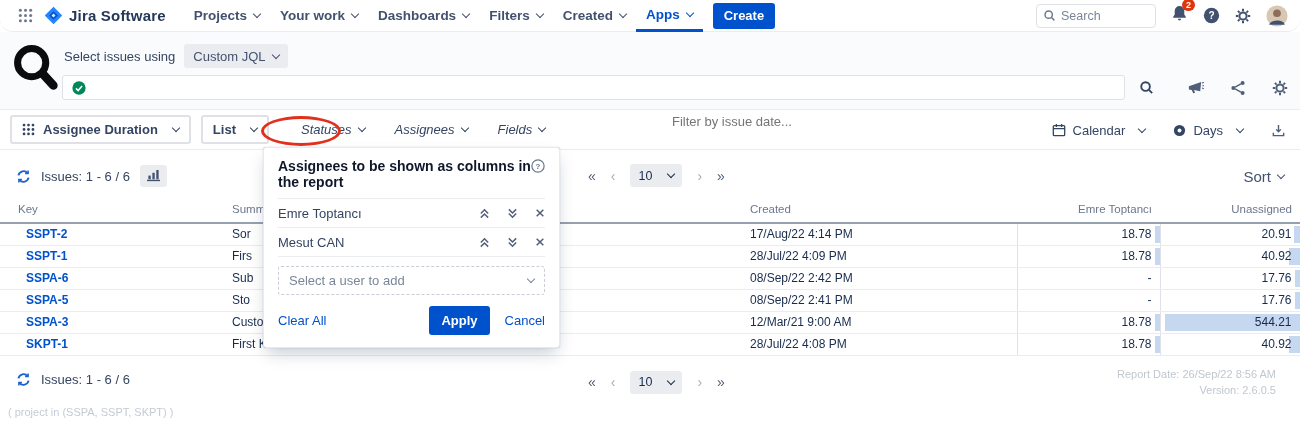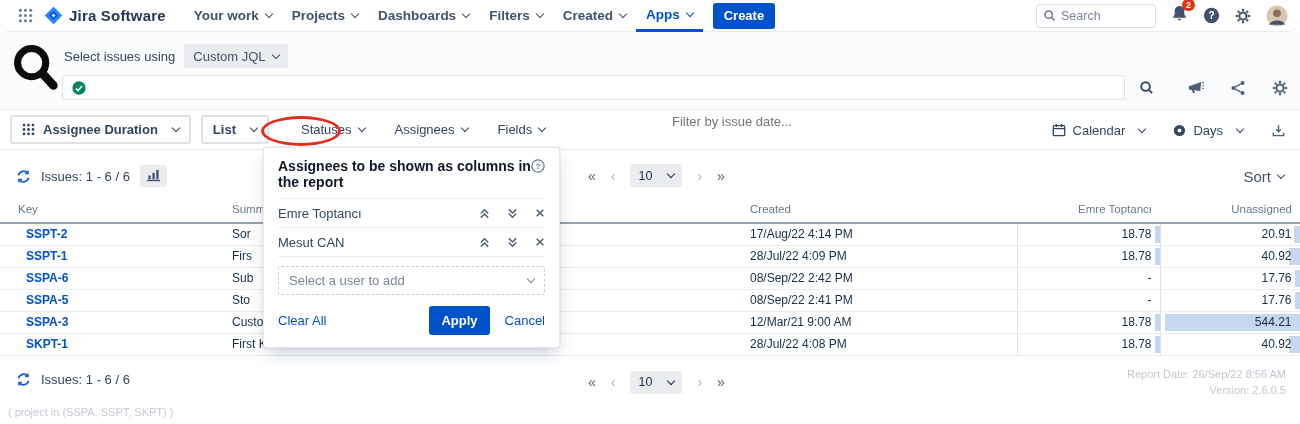--- a/index.html
+++ b/index.html
@@ -29,21 +29,21 @@
   .mode-btn { background: #EBECF0; border-radius: 3px; height: 24px; display: flex; align-items: center; padding: 0 9px; font-size: 13px; color: #42526E; cursor:pointer; }
   .q-line2 { position: absolute; left: 62px; top: 43px; right: 12px; display: flex; align-items: center; }
   .jql-input { width: 1063px; height: 25px; background: #fff; border: 1px solid #DFE1E6; border-radius: 3px; display: flex; align-items: center; gap: 8px; padding: 0 9px; font-size: 13px; color: #172B4D; }
   .jql-search { margin-left: 14px; color: #344563; cursor:pointer; display:flex; }
   .q-icons { margin-left: auto; display: flex; align-items: center; gap: 26px; color: #505F79; }
   .q-icons > span { cursor: pointer; display: flex; }
 
   
   .tbar { position: relative; height: 40px; border-bottom: 1px solid #EBECF0; display: flex; align-items: center; padding: 0 10px; background: #fff; }
   .btn-outline { border: 2px solid #DFE1E6; border-radius: 3px; height: 29px; display: flex; align-items: center; padding: 0 10px; gap: 8px; font-size: 13px; color: #344563; font-weight: 700; background:#fff; cursor:pointer; margin-right: 10px; }
-  .menu-txt { font-size: 13px; color: #344563; display: flex; align-items: center; padding: 0 8px; margin-left: 14px; cursor:pointer; }
+  .menu-txt { font-size: 13px; color: #344563; display: flex; align-items: center; padding: 0 8px; margin-left: 14px; cursor:pointer;font-style:italic; }
   .filter-input { position: absolute; left: 672px; top: 4px; width: 280px; border: none; background: transparent; font-size: 13px; color: #7A869A; font-family: "Liberation Sans", sans-serif; }
   .tbar-right { position: absolute; right: 14px; top: 0; height: 40px; display: flex; align-items: center; gap: 28px; color: #344563; font-size: 13px; }
   .tbar-right .item { display: flex; align-items: center; gap: 7px; cursor:pointer; }
   .red-ellipse { position: absolute; left: 261px; top: 116px; width: 80px; height: 30px; border: 3px solid #E2301D; border-radius: 50%; z-index: 40; pointer-events: none; }
 
   
   .results { position: relative; height: 36px; margin-top: 8px; }
   .res-left { position: absolute; left: 16px; top: 7px; display: flex; align-items: center; gap: 10px; font-size: 13px; color: #344563; }
   .chart-btn { background: #EBECF0; border-radius: 3px; height: 22px; width: 27px; display: flex; align-items: center; justify-content: center; cursor:pointer; }
   .pager { position: absolute; left: 588px; top: 6px; display: flex; align-items: center; gap: 15px; font-size: 14px; }
@@ -63,21 +63,21 @@
   .issues td.c-extra { text-align: center; }
   .issues td.num { position: relative; text-align: right; padding-right: 8px; border-left: 1px solid #DFE1E6; }
   .issues td.num.last { border-right: 1px solid #DFE1E6; }
   .bar { position: absolute; right: 0; top: 2px; bottom: 2px; background: #C6D8EF; }
   .numv { position: relative; }
 
   
   .fbar { position: relative; height: 66px; margin-top: 10px; }
   .f-left { position: absolute; left: 16px; top: 6px; display: flex; align-items: center; gap: 10px; font-size: 13px; color: #344563; }
   .f-pager { top: 5px; }
-  .f-right { position: absolute; right: 14px; top: 0; text-align: right; font-size: 11px; color: #C1C7D0; line-height: 16px; }
+  .f-right { position: absolute; right: 24px; top: 0; text-align: right; font-size: 11px; color: #C1C7D0; line-height: 16px; }
   .jql-note { position: absolute; left: 8px; top: 40px; font-size: 11px; color: #C5CBD3; }
 
   
   .popup { position: absolute; left: 263px; top: 147px; width: 297px; background: #fff; border: 1px solid #E8EAED; border-radius: 3px; box-shadow: 0 8px 16px -4px rgba(9,30,66,.25), 0 0 1px rgba(9,30,66,.31); z-index: 30; padding: 10px 14px 12px; }
   .p-title-row { display: flex; justify-content: space-between; align-items: flex-start; padding-bottom: 8px; border-bottom: 1px solid #EBECF0; }
   .p-title { font-size: 14px; font-weight: 700; color: #0f172a; }
   .p-user { display: flex; align-items: center; height: 29px; border-bottom: 1px solid #EBECF0; }
   .p-user .uname { flex: 1; font-size: 13px; color: #344563; }
   .p-user .uicons { display: flex; align-items: center; gap: 17px; color: #505F79; }
   .p-user .uicons span { cursor: pointer; display: flex; }
@@ -112,25 +112,25 @@
     </span>
     <span class="logo">
       <svg width="19" viewBox="0 0 24 24">
           <path fill="#2684FF" d="M12 1 L23 12 L12 23 L1 12 Z"></path>
           <path fill="#0052CC" d="M12 6.5 L17.5 12 L12 17.5 L6.5 12 Z"></path>
           <path fill="#DEEBFF" d="M12 9.5 L14.5 12 L12 14.5 L9.5 12 Z"></path>
         </svg>
       <span class="logo-text">Jira Software</span>
     </span>
     <span class="nav-item">
+        <span>Projects</span>
+        <span class="cdown"></span>
+      </span>
+    <span class="nav-item">
         <span>Your work</span>
-        <span class="cdown"></span>
-      </span>
-    <span class="nav-item">
-        <span>Projects</span>
         <span class="cdown"></span>
       </span>
     <span class="nav-item">
         <span>Dashboards</span>
         <span class="cdown"></span>
       </span>
     <span class="nav-item">
         <span>Filters</span>
         <span class="cdown"></span>
       </span>

